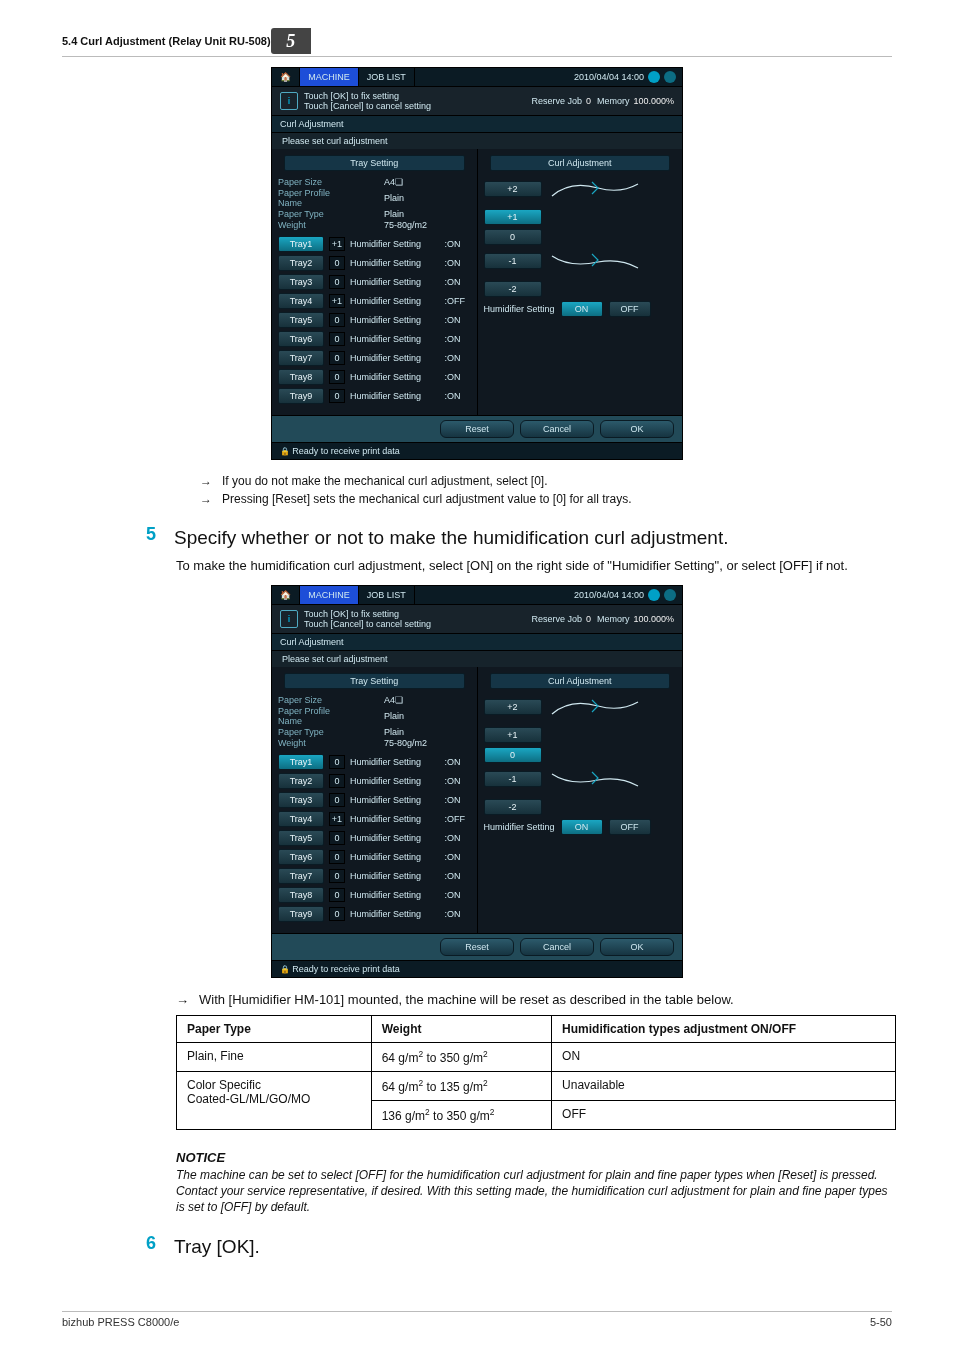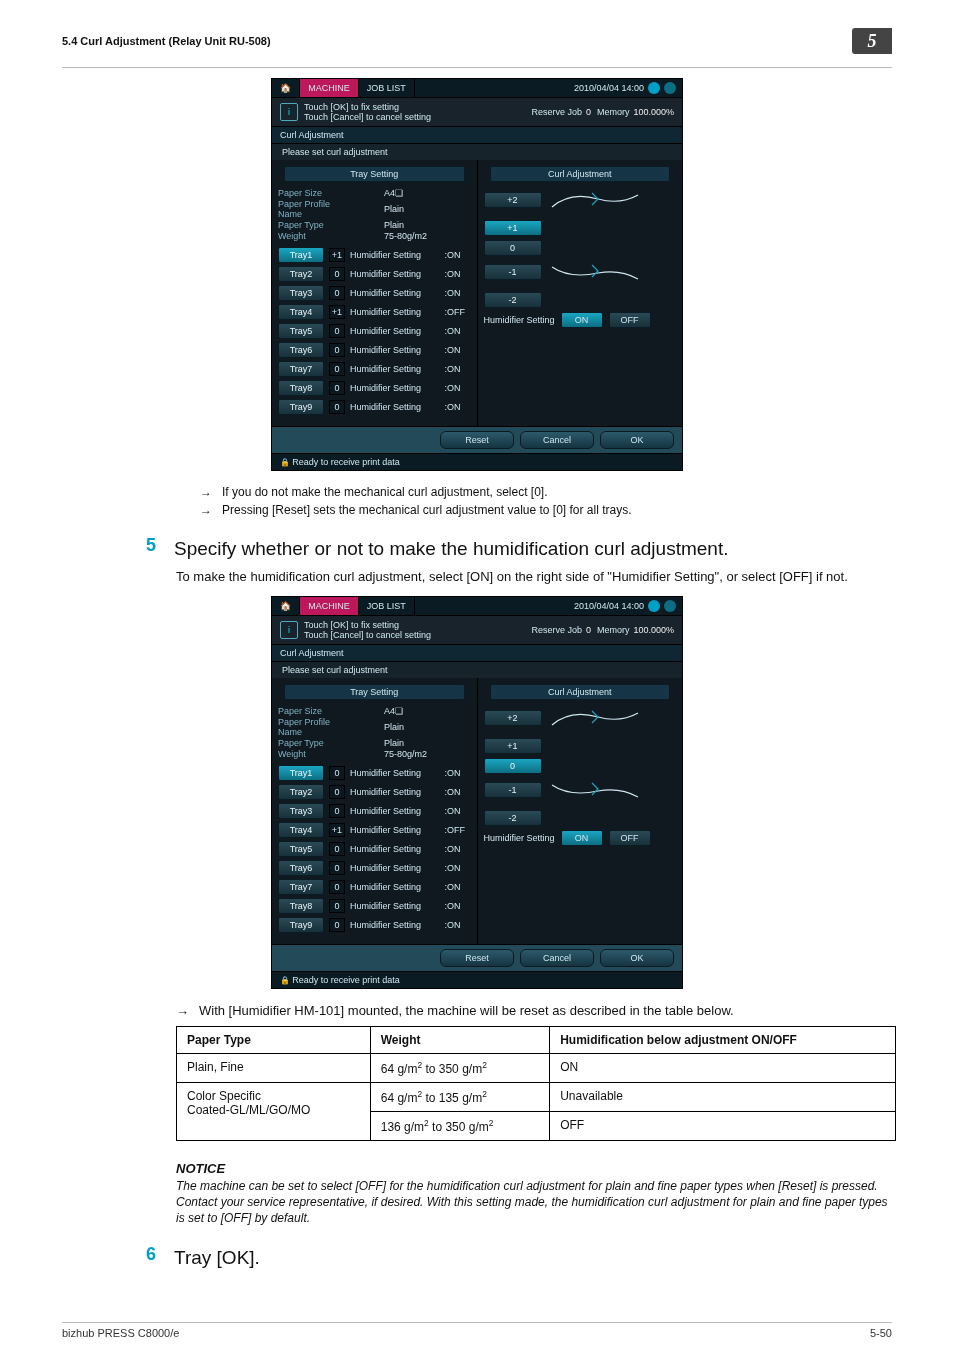--- a/index.html
+++ b/index.html
@@ -5,38 +5,38 @@
   :root{
     --page-w:954px; --page-h:1350px;
     --ink:#111; --muted:#666; --teal:#00a0c6;
     --panel-bg:#1e2c36; --panel-dark:#101820; --panel-line:#0a1219;
     --panel-text:#cfe7ef; --btn-dark:#2a3840; --btn-hl:#19a2bd;
     --btn-blue:#2b5f74; --ok-blue:#1e607a;
   }
   html,body{margin:0;padding:0;background:#fff;font-family:Arial,Helvetica,sans-serif;color:var(--ink);}
   .page{width:var(--page-w);min-height:var(--page-h);margin:0 auto;box-sizing:border-box;padding:28px 62px 90px 62px;position:relative;}
   
-  .hdr{display:flex;align-items:center;justify-content:space-between;border-bottom:1px solid #bbb;padding-bottom:13px;}
+  .hdr{display:flex;align-items:center;justify-content:flex-start;border-bottom:1px solid #bbb;padding-bottom:2px;}
   .hdr-l{font:700 11px Arial;color:#111;}
   .hdr-r{width:40px;height:26px;background:#444;color:#fff;display:flex;align-items:center;justify-content:center;font:italic 700 18px/1 Georgia,serif;border-top-left-radius:3px;border-bottom-left-radius:3px;}
   
   .arrow-item{display:flex;gap:10px;margin:4px 0 2px 138px;font-size:12px;}
   .arrow-item .ar{font-weight:700;}
   .step{display:flex;gap:14px;margin:18px 0 6px 84px;}
   .step .num{color:var(--teal);font:700 18px Arial;min-width:14px;}
   .step .txt{font-size:19px;padding-top:3px;}
   .para{margin:8px 0 0 114px;font-size:13px;line-height:1.35;}
   .notice-h{margin:20px 0 2px 114px;font:italic 700 13px Arial;}
   .notice-p{margin:0 0 0 114px;font:italic 12px Arial;line-height:1.35;}
   
   .shot-wrap{display:flex;justify-content:center;margin:10px 0 14px 0;}
   .shot{width:410px;background:var(--panel-dark);color:var(--panel-text);font:9px Arial;border:1px solid #000;}
   .shot .topbar{display:flex;align-items:center;height:18px;background:#0b1b24;}
   .shot .topbar .cell{padding:0 8px;border-right:1px solid #000;height:100%;display:flex;align-items:center;}
-  .shot .topbar .tab{background:#be185d;}
+  .shot .topbar .tab{background:#1d4ed8;}
   .shot .topbar .right{margin-left:auto;display:flex;align-items:center;gap:4px;padding-right:6px;}
   .shot .ico{width:12px;height:12px;border-radius:50%;background:var(--teal);display:inline-block;}
   .shot .ico.p{background:#0c6d84;}
   .shot .infobar{display:flex;align-items:center;padding:4px 8px;gap:6px;background:#18232b;border-top:1px solid #000;border-bottom:1px solid #000;}
   .shot .infobar .i-ico{width:16px;height:16px;border:1px solid #4fa9c1;border-radius:2px;display:flex;align-items:center;justify-content:center;color:var(--teal);font-weight:700;}
   .shot .infobar .spacer{flex:1;}
   .shot .infobar .kv{display:flex;gap:4px;align-items:center;}
   .shot .infobar .v{color:#eee;}
   .shot .crumb{padding:3px 8px;background:#0f2733;border-bottom:1px solid #000;}
   .shot .sub{padding:3px 10px;background:#16232b;}
@@ -384,21 +384,21 @@
   <div class="arrow-note">
       <span class="ar">→</span>
       <span>With [Humidifier HM-101] mounted, the machine will be reset as described in the table below.</span>
     </div>
 
   <table class="dt">
     <tbody>
         <tr>
       <th>Paper Type</th>
       <th>Weight</th>
-      <th>Humidification below adjustment ON/OFF</th>
+      <th>Humidification types adjustment ON/OFF</th>
     </tr>
     <tr>
       <td>Plain, Fine</td>
       <td>64 g/m<sup class="s2">2</sup> to 350 g/m<sup class="s2">2</sup></td>
       <td>ON</td>
     </tr>
     <tr>
       <td rowspan="2" style="white-space:pre-line">Color Specific
 Coated-GL/ML/GO/MO</td>
       <td>64 g/m<sup class="s2">2</sup> to 135 g/m<sup class="s2">2</sup></td>

